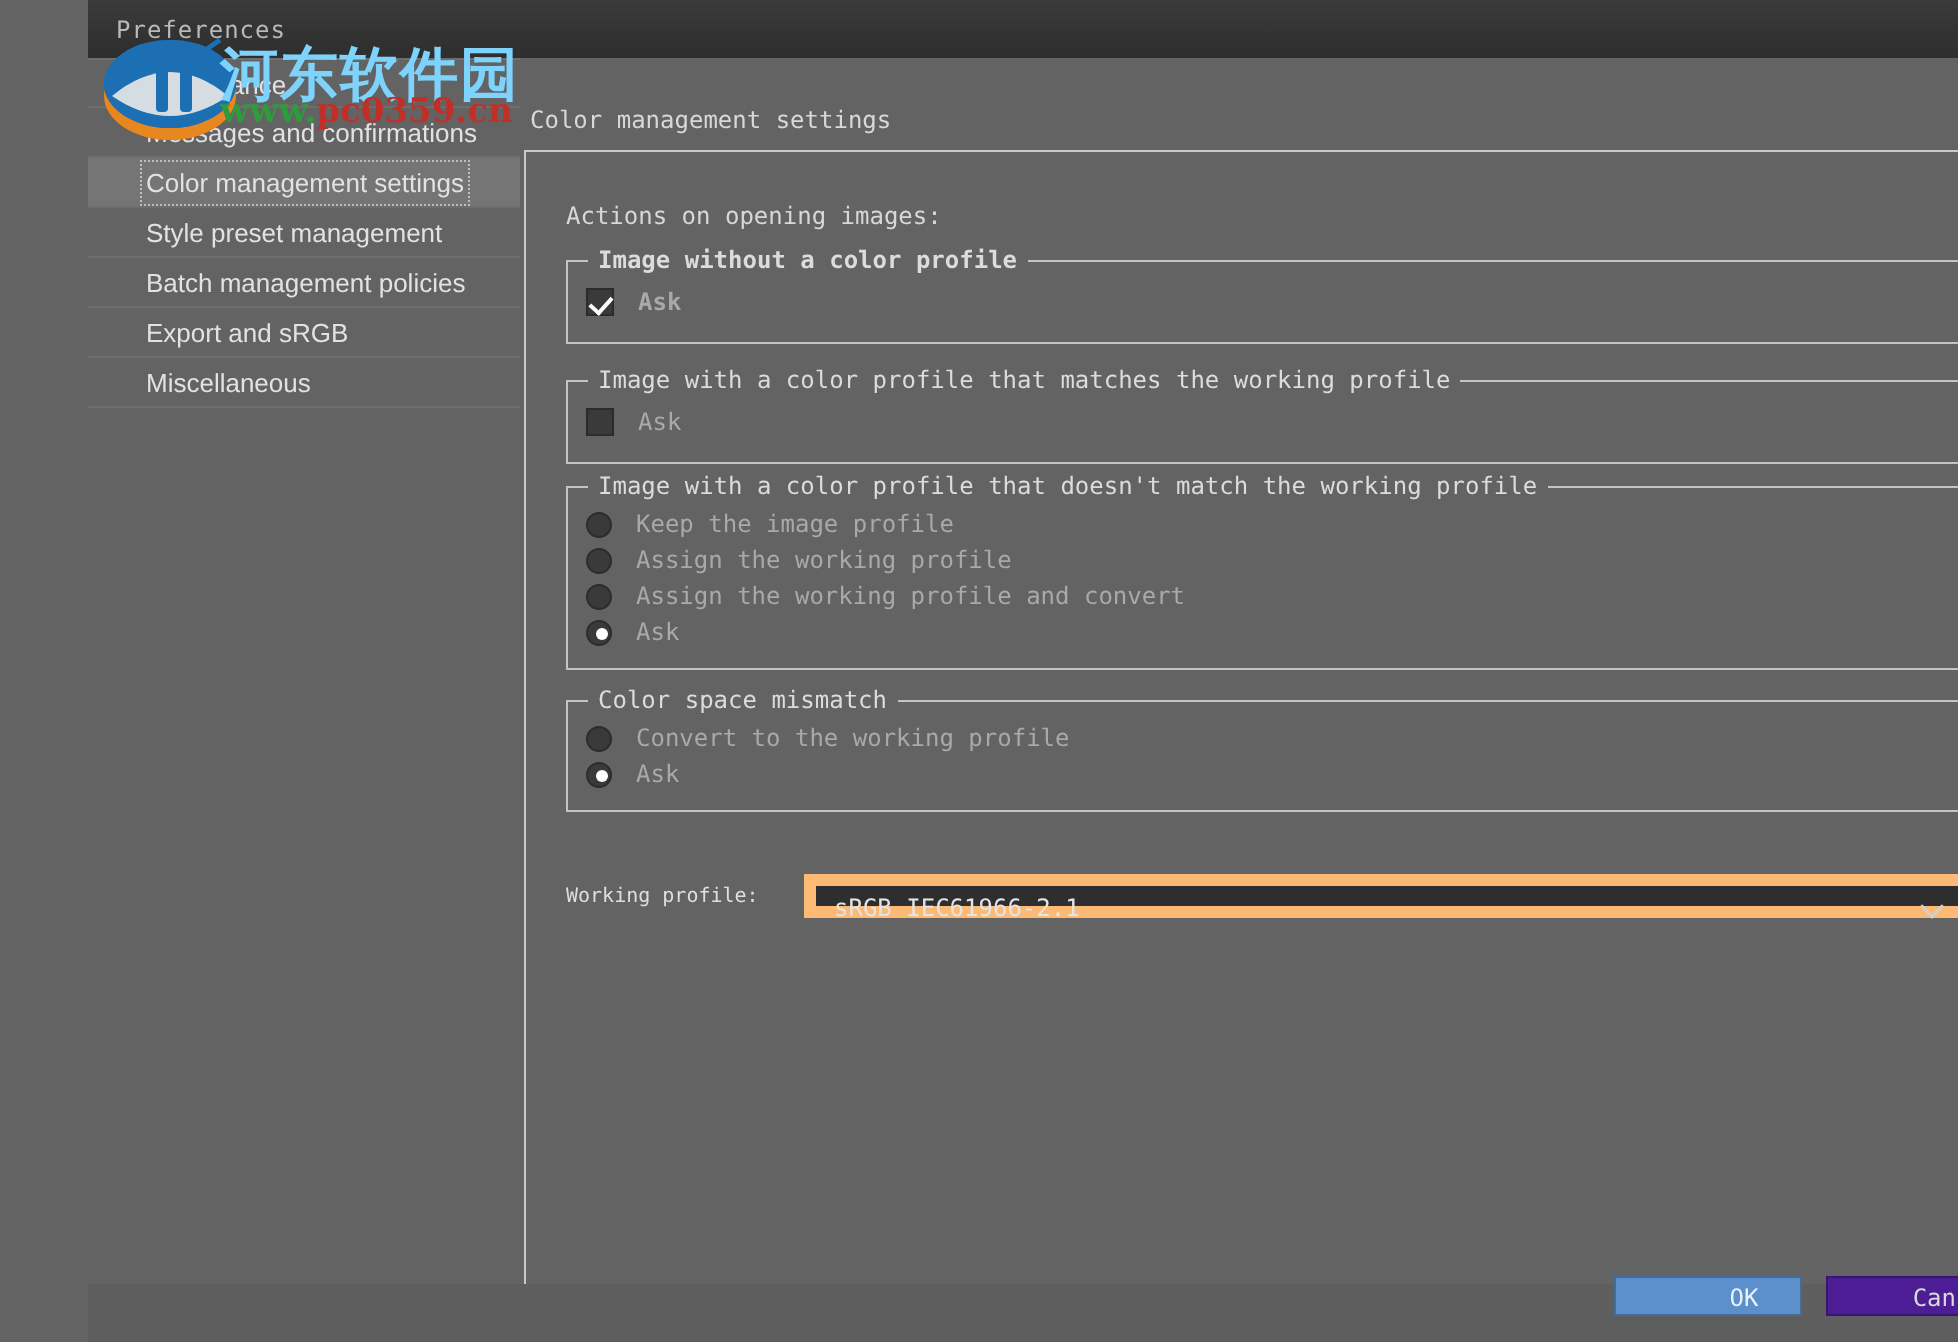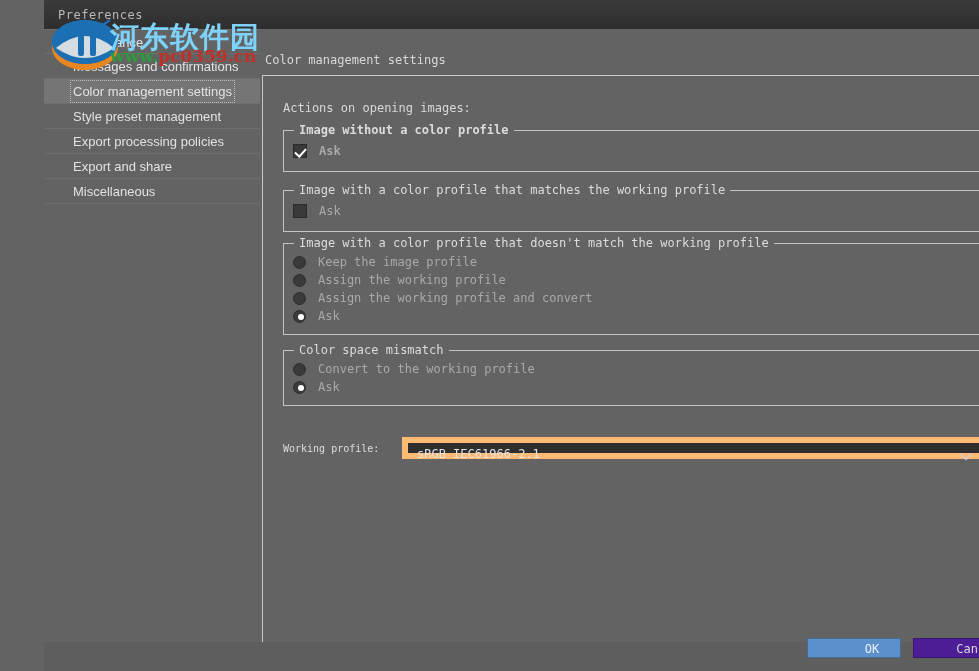--- a/index.html
+++ b/index.html
@@ -257,24 +257,24 @@
     <div class="side-item">
       <span class="side-label-inner">Messages and confirmations</span>
     </div>
     <div class="side-item selected">
       <span class="side-label-inner">Color management settings</span>
     </div>
     <div class="side-item">
       <span class="side-label-inner">Style preset management</span>
     </div>
     <div class="side-item">
-      <span class="side-label-inner">Export processing policies</span>
-    </div>
-    <div class="side-item">
-      <span class="side-label-inner">Export and share</span>
+      <span class="side-label-inner">Batch management policies</span>
+    </div>
+    <div class="side-item">
+      <span class="side-label-inner">Export and sRGB</span>
     </div>
     <div class="side-item">
       <span class="side-label-inner">Miscellaneous</span>
     </div>
   </div>
 
   <div class="watermark">
     <svg width="70" height="56" viewBox="0 0 70 56" style="position:absolute;left:6px;top:18px;">
       <ellipse cx="35" cy="30" rx="33" ry="22" fill="#e8861f"></ellipse>
       <ellipse cx="35" cy="24" rx="33" ry="22" fill="#1d6fb3"></ellipse>

